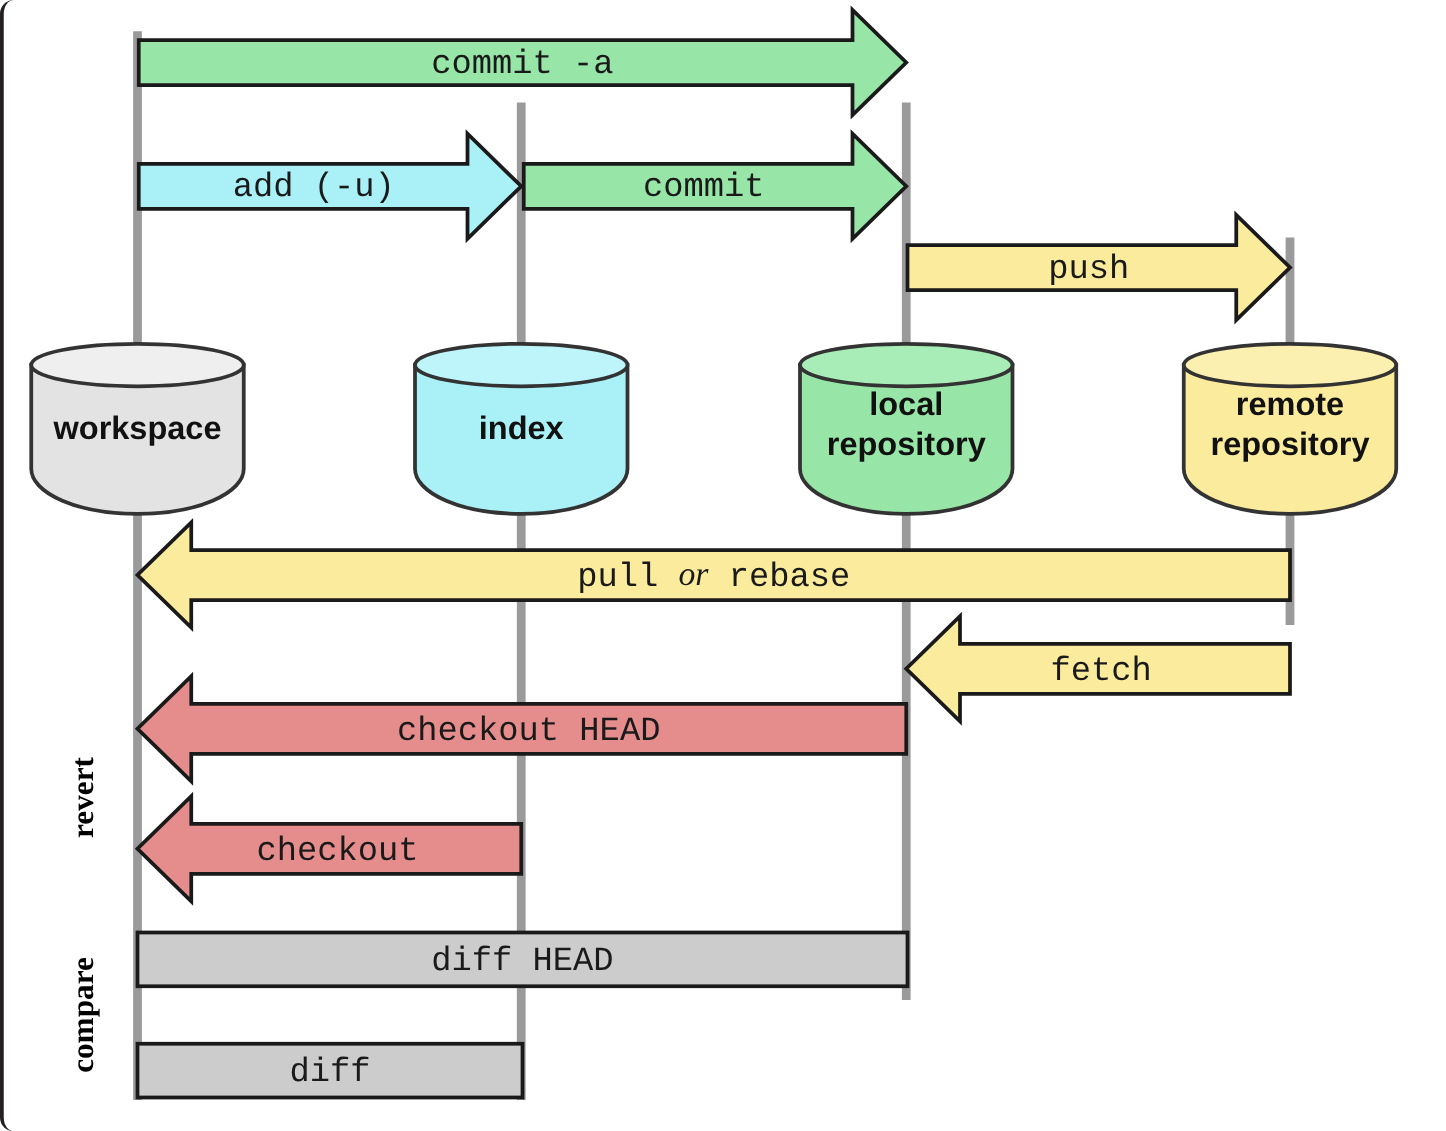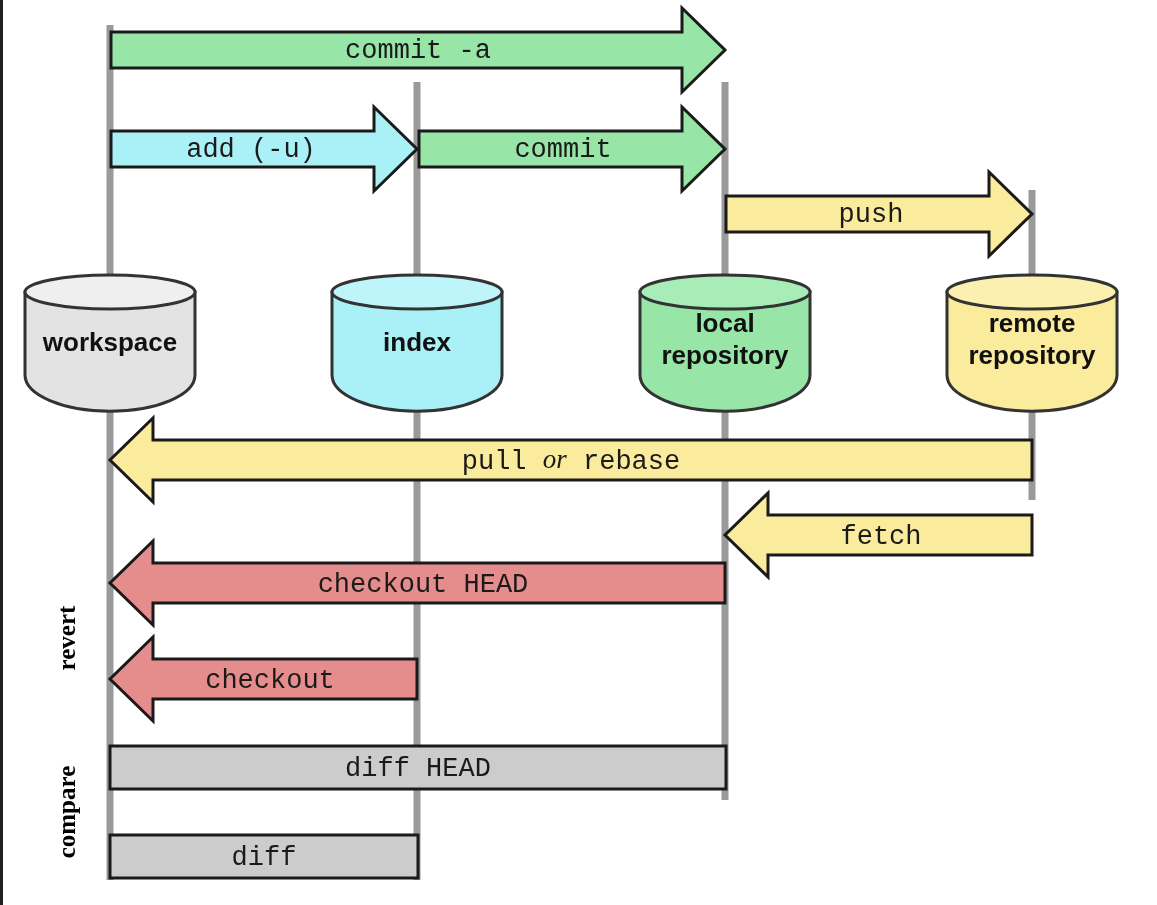--- a/index.html
+++ b/index.html
@@ -9,20 +9,21 @@
   }
   #diagram-root {
     position: relative;
     width: 1157px;
     height: 905px;
     background: #ffffff;
     overflow: hidden;
     font-family: "Liberation Sans", sans-serif;
     border-left: 3px solid #231f20;
     box-sizing: border-box;
+    border-radius: 11px;
   }
   #git-svg {
     position: absolute;
     left: 0;
     top: 0;
     width: 1157px;
     height: 905px;
     display: block;
   }
   .mono-label {

